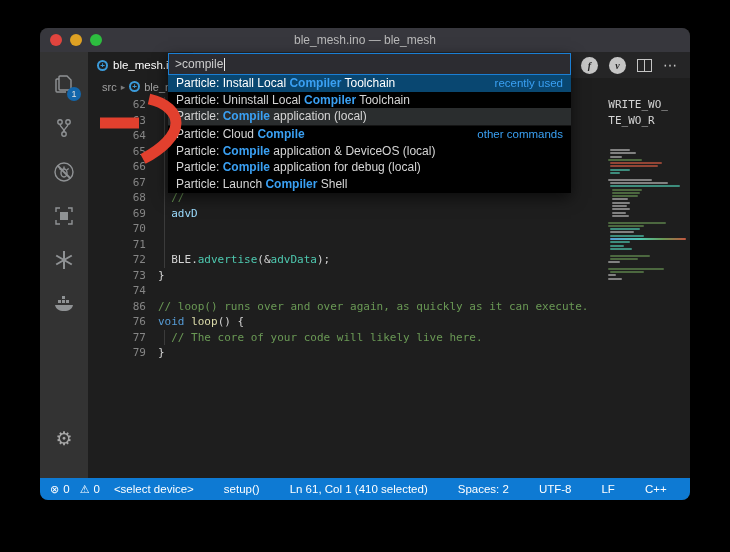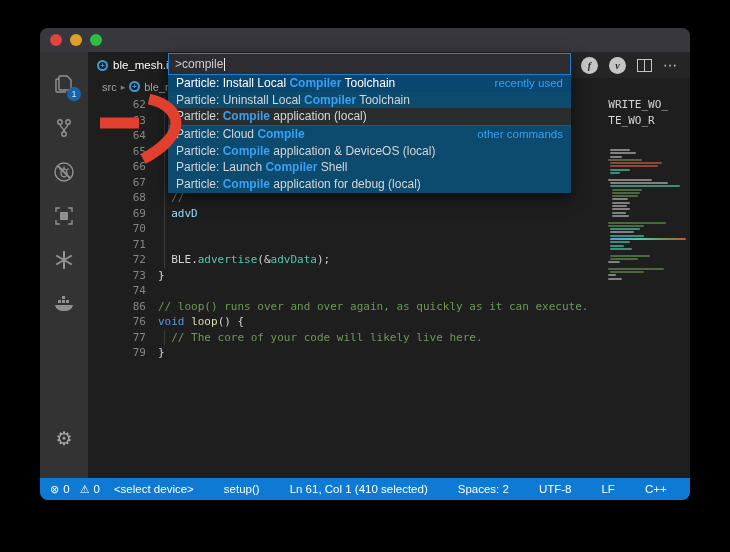--- a/index.html
+++ b/index.html
@@ -45,21 +45,21 @@
   .cm{color:#6a9955;} .kw{color:#569cd6;} .ty{color:#4ec9b0;} .fn{color:#dcdcaa;}
   .vr{color:#9cdcfe;} .fg{color:#d4d4d4;}
   .sel{background:#2d4a63;}
   
   #minimap{position:absolute;top:52px;right:0;width:82px;bottom:0;background:#1e1e1e;padding-top:2px;}
   .mm-row{height:2px;margin-bottom:1.3px;border-radius:1px;}
   .mm-w{background:rgba(212,212,212,.55);} .mm-t{background:rgba(78,201,176,.65);}
   .mm-g{background:rgba(106,153,85,.6);} .mm-r{background:rgba(196,85,63,.7);}
   .mm-m{background:linear-gradient(90deg,#569cd6,#4ec9b0 40%,#6a9955 70%,#c4553f);}
   
-  #palette{position:absolute;left:128px;top:25px;width:403px;background:#0c4a6e;z-index:40;
+  #palette{position:absolute;left:128px;top:25px;width:403px;background:#000000;z-index:40;
     box-shadow:0 5px 14px rgba(0,0,0,.6);}
   #qp-input{height:20px;background:#2c2c31;border:1px solid #1b7fd4;margin:0;display:flex;align-items:center;
     padding:0 6px;font-size:12px;color:#cccccc;}
   .caret{display:inline-block;width:1px;height:13px;background:#e8e8e8;margin-left:1px;}
   #qp-list{padding-bottom:1px;}
   .qp-row{height:16.6px;display:flex;align-items:center;padding:0 8px;font-size:12px;color:#d5d5d5;gap:40px;}
   .qp-row.selected{background:#094771;color:#ffffff;}
   .qp-row.hover{background:#2a2d2e;}
   .qp-row.sep{border-top:1px solid rgba(255,255,255,.08);align-items:center;}
   .qp-label{white-space:nowrap;overflow:hidden;}
@@ -79,20 +79,21 @@
 <body>
 
 <div id="window">
 
   <div id="titlebar">
     <div class="traffic">
       <span class="tl close"></span>
       <span class="tl min"></span>
       <span class="tl max"></span>
     </div>
+    <div id="win-title">ble_mesh.ino — ble_mesh</div>
   </div>
 
   <div id="main">
     <div id="activitybar">
       <div class="act-icon">
         <svg width="24" height="24" viewBox="0 0 24 24">
           <path d="M8 4h7l4 4v9a1 1 0 0 1-1 1h-10a1 1 0 0 1-1-1V5a1 1 0 0 1 1-1z"></path>
           <path d="M7 7H5a1 1 0 0 0-1 1v11a1 1 0 0 0 1 1h9"></path>
         </svg>
         <span class="badge">1</span>
@@ -253,24 +254,24 @@
           <span class="qp-label"><span>Particle: </span><span class="hl">Compile</span><span> application (local)</span></span>
         </div>
         <div class="qp-row sep">
           <span class="qp-label"><span>Particle: Cloud </span><span class="hl">Compile</span></span>
           <span class="qp-right">other commands</span>
         </div>
         <div class="qp-row">
           <span class="qp-label"><span>Particle: </span><span class="hl">Compile</span><span> application &amp; DeviceOS (local)</span></span>
         </div>
         <div class="qp-row">
+          <span class="qp-label"><span>Particle: </span><span class="hl">Compile</span><span> application for debug (local)</span></span>
+        </div>
+        <div class="qp-row">
           <span class="qp-label"><span>Particle: Launch </span><span class="hl">Compiler</span><span> Shell</span></span>
-        </div>
-        <div class="qp-row">
-          <span class="qp-label"><span>Particle: </span><span class="hl">Compile</span><span> application for debug (local)</span></span>
         </div>
       </div>
   </div>
 
   <svg id="arrow" width="92" height="78" viewBox="0 0 92 78">
     <path d="M5 31 H44" stroke="#e2402e" stroke-width="11" fill="none"></path>
     <path d="M54 7 C72 11 81 21 81 31 C81 44 67 57 48 67" stroke="#e2402e" stroke-width="11" fill="none"></path>
   </svg>
 
   <div id="statusbar">

